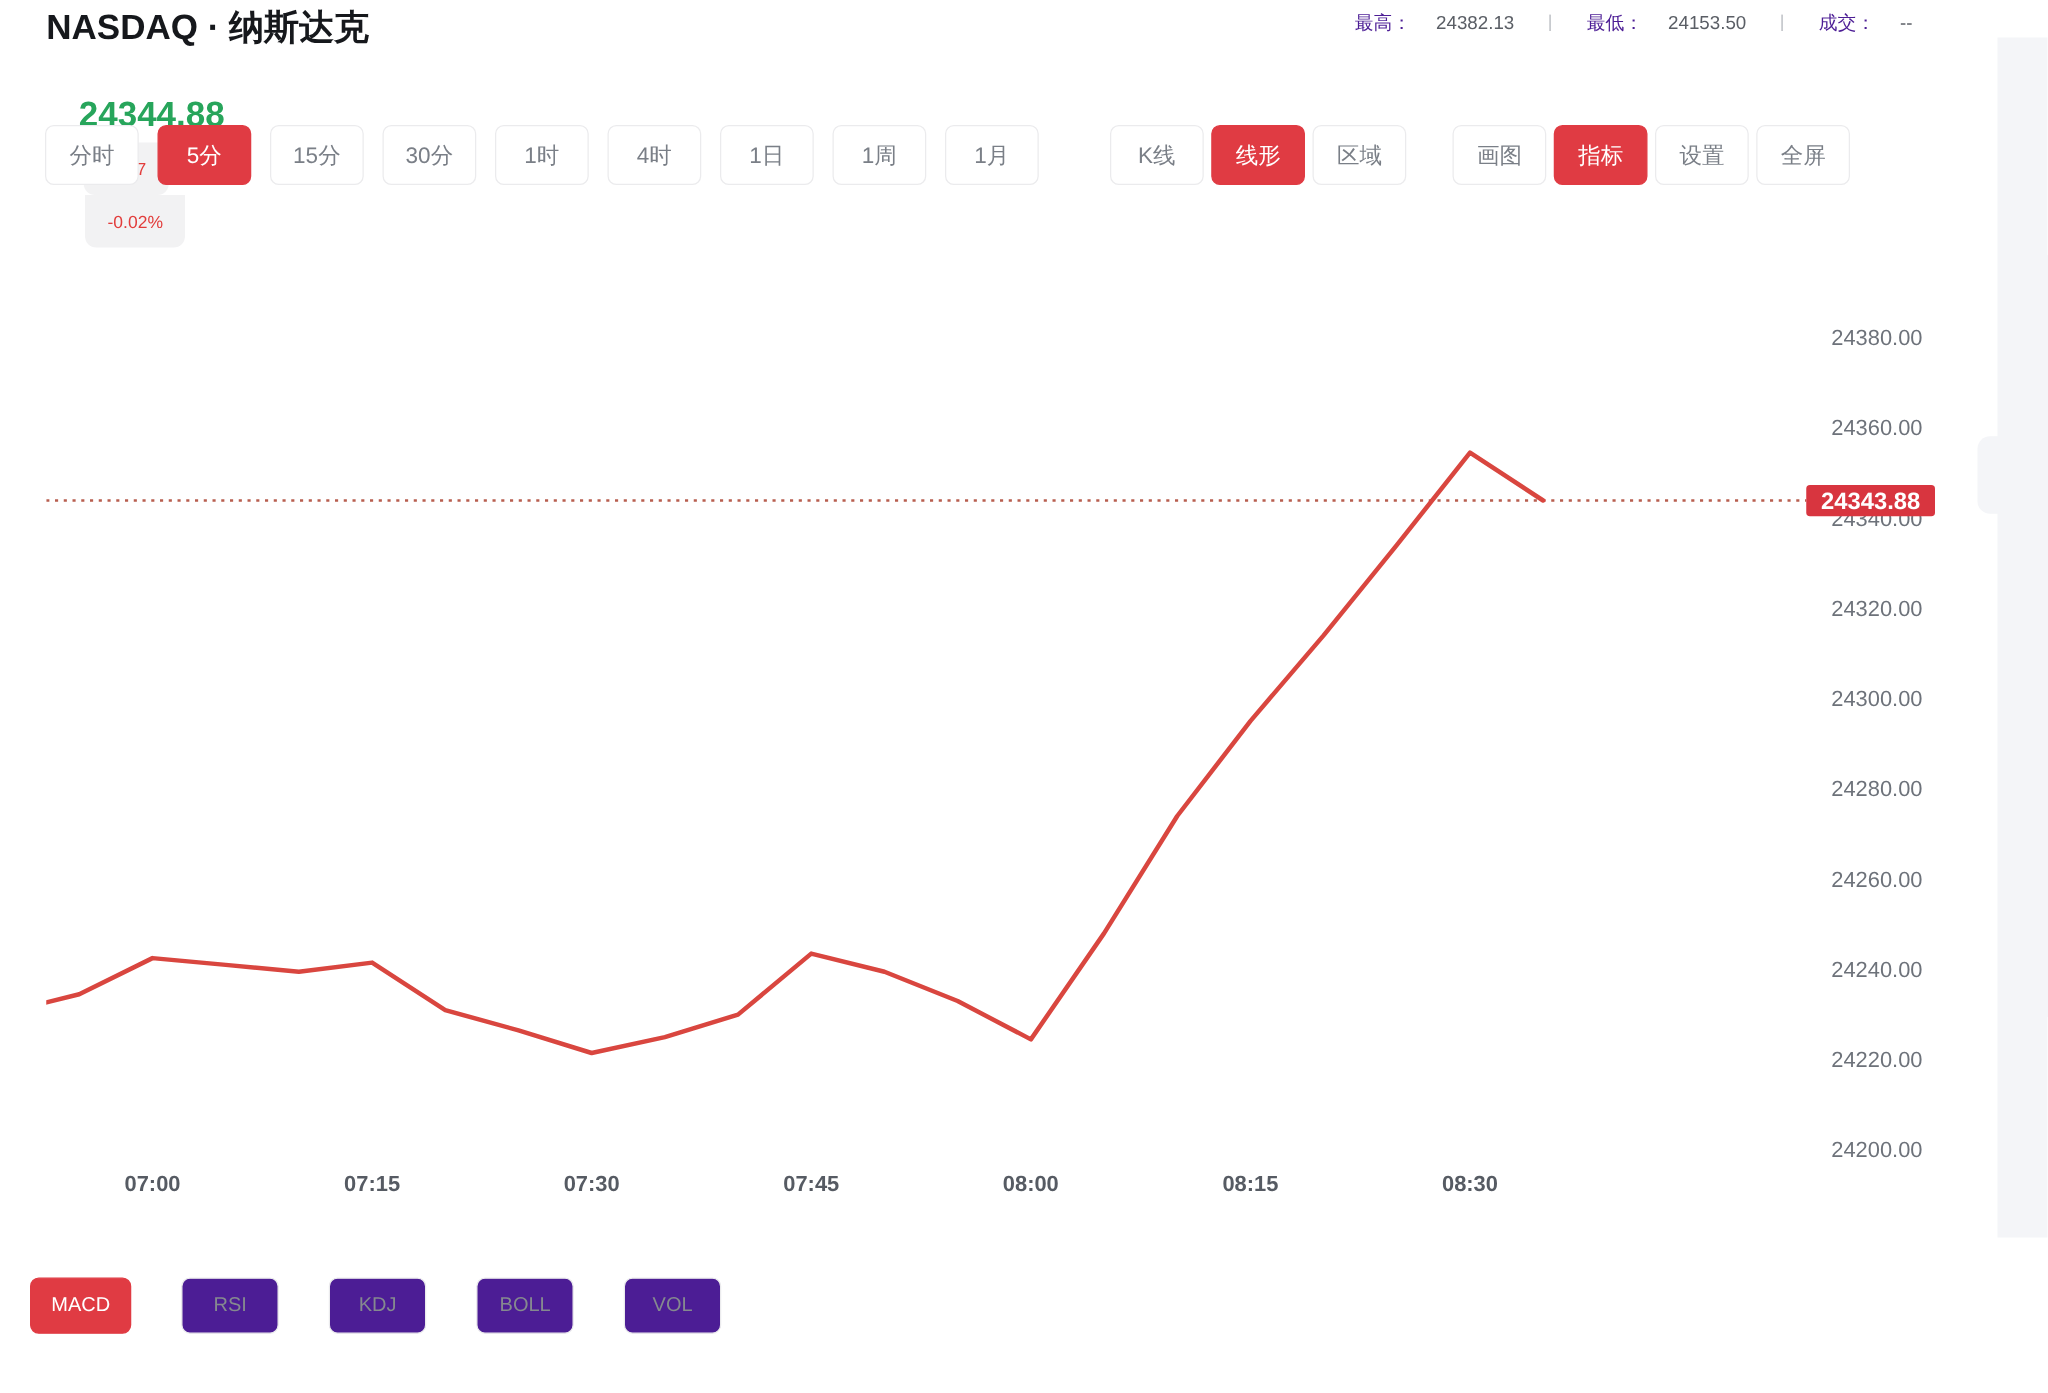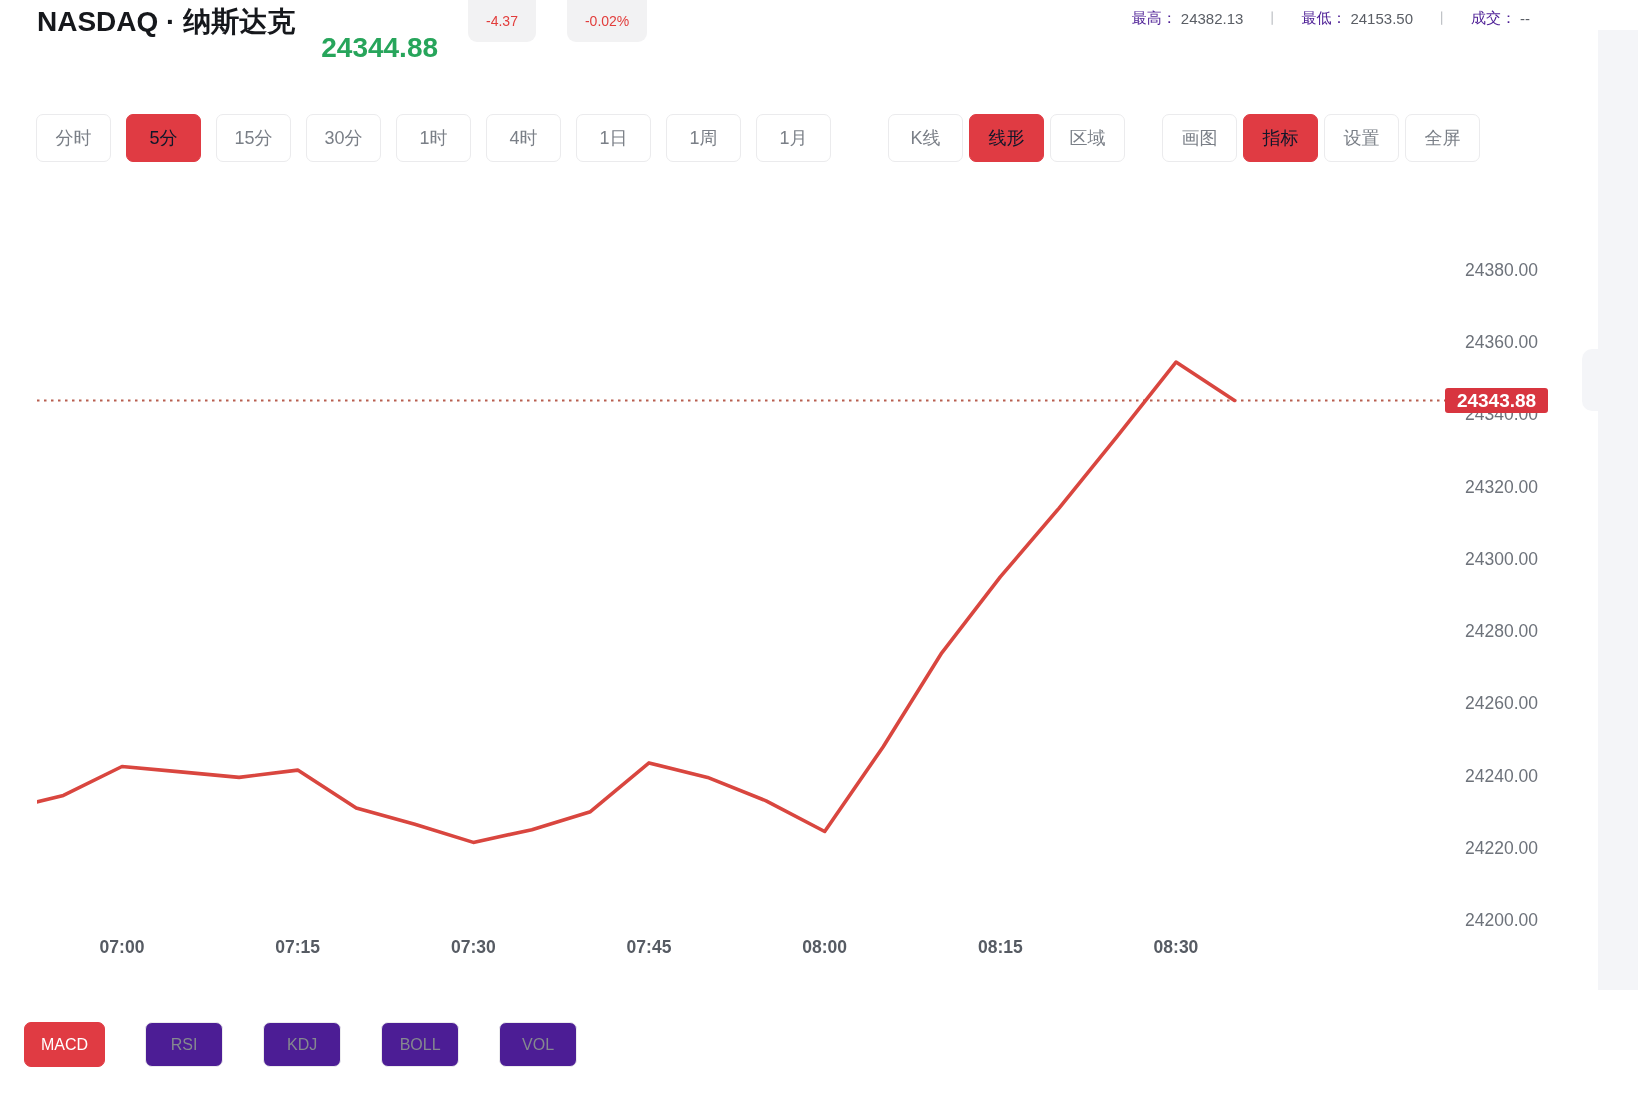--- a/index.html
+++ b/index.html
@@ -10,48 +10,48 @@
     --btn-text:#7a7f87;
     --axis-text:#6d727a;
   }
   html,body{margin:0;padding:0;}
   body{
     width:1638px;height:1114px;position:relative;overflow:hidden;
     background:#ffffff;
     font-family:"Liberation Sans","DejaVu Sans",sans-serif;
   }
   
-  .header{position:absolute;left:37px;top:0;height:46px;display:flex;align-items:flex-start;}
+  .header{position:absolute;left:37px;top:0;height:46px;display:flex;align-items:flex-start;flex-direction:column;}
   .title{font-size:28px;font-weight:700;color:#16181c;line-height:44px;white-space:nowrap;}
   .price{font-size:28px;font-weight:700;color:#27a55b;line-height:44px;margin-left:26px;margin-top:26px;}
   .chg-badge{
     margin-left:30px;background:#f2f2f3;color:#e23d3b;
     font-size:14px;line-height:42px;padding:0 18px;
     border-radius:0 0 9px 9px;white-space:nowrap;
   }
   .chg-badge + .chg-badge{margin-left:31px;}
   .stats{
     position:absolute;top:9px;right:108px;
     font-size:15px;color:#676b72;display:flex;align-items:center;white-space:nowrap;
   }
   .stat-label{color:#4c1d95;}
-  .stat-value{color:#5a5e65;margin-left:4px;}
+  .stat-value{color:#5a5e65;margin-left:20px;}
   .stat-div{color:#b9bcc1;margin:0 22px;font-size:14px;}
   
-  .toolbar-group{position:absolute;top:114px;display:flex;}
+  .toolbar-group{position:absolute;top:100px;display:flex;}
   .tg-periods{left:36px;gap:15px;}
   .tg-types{left:888px;gap:6px;justify-content:space-between;}
   .tg-tools{left:1162px;gap:6px;}
   .tbtn{
     height:48px;min-width:75px;box-sizing:border-box;padding:0 16px;
     border:1px solid var(--btn-border);border-radius:7px;background:#fff;
     color:var(--btn-text);font-size:18px;display:flex;align-items:center;justify-content:center;
     cursor:pointer;user-select:none;white-space:nowrap;
   }
-  .tbtn.active{background:var(--accent);border-color:var(--accent);color:#0f172a;}
+  .tbtn.active{background:var(--accent);border-color:var(--accent);color:#ffffff;}
   
   svg.chart{position:absolute;left:0;top:0;}
   
   .rail{position:absolute;left:1598px;top:30px;width:40px;height:960px;background:#f4f5f8;}
   .rail-handle{position:absolute;left:1582px;top:349px;width:17px;height:62px;background:#f4f5f8;border-radius:10px 0 0 10px;cursor:pointer;}
   
   .indbar{position:absolute;left:24px;top:1022px;display:flex;gap:40px;}
   .ibtn{
     height:45px;min-width:78px;box-sizing:border-box;padding:0 16px;
     border:1px solid var(--btn-border);border-radius:7px;background:#4c1d95;

